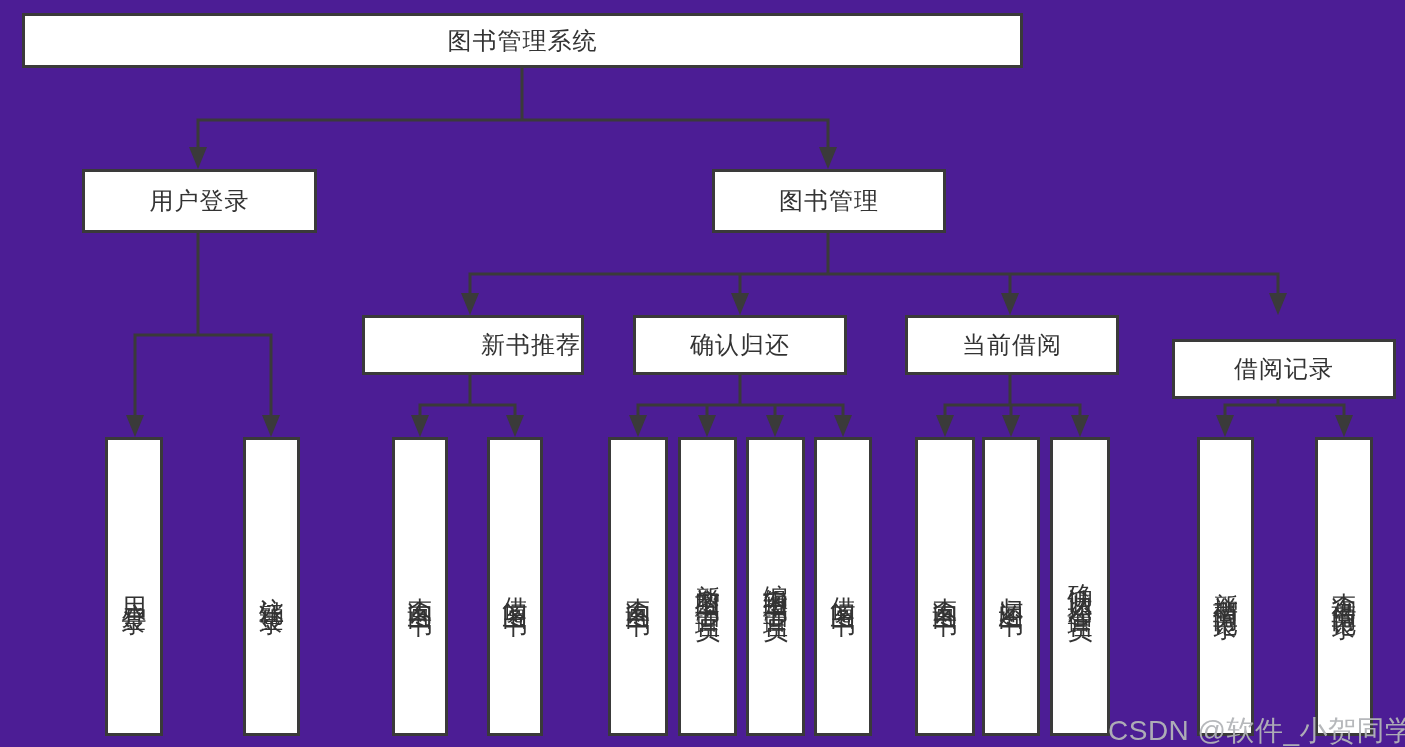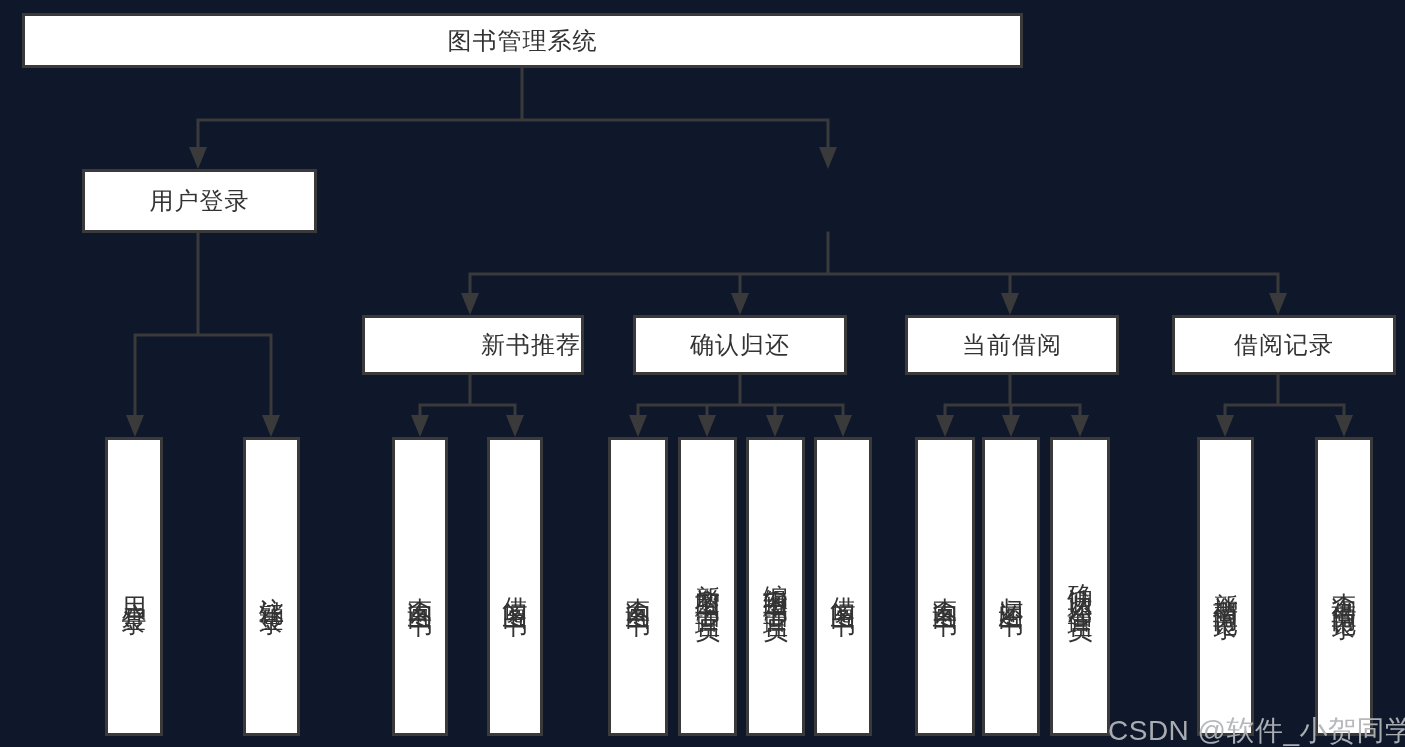--- a/index.html
+++ b/index.html
@@ -4,21 +4,21 @@
 <style>
   html, body {
     margin: 0;
     padding: 0;
     background: #ffffff;
   }
   #canvas {
     position: relative;
     width: 1405px;
     height: 747px;
-    background: #0f172a;
+    background: #4c1d95;
     overflow: hidden;
     font-family: "Liberation Sans", sans-serif;
     color: #333333;
   }
   #connector-layer {
     position: absolute;
     left: 0; top: 0;
     width: 1405px; height: 747px;
   }
   .node {
@@ -33,21 +33,21 @@
     letter-spacing: 1px;
     color: #333333;
   }
   .node-root   { left: 22px;   top: 13px;  width: 1001px; height: 55px; }
   .node-l2-a   { left: 82px;   top: 169px; width: 235px;  height: 64px; }
   .node-l2-b   { left: 712px;  top: 169px; width: 234px;  height: 64px; }
   .node-l3     { top: 315px; height: 60px; }
   .node-l3-0   { left: 362px;  width: 222px; justify-content: flex-end; }
   .node-l3-1   { left: 633px;  width: 214px; }
   .node-l3-2   { left: 905px;  width: 214px; }
-  .node-l3-3   { left: 1172px; width: 224px; }
+  .node-l3-3   { left: 1172px; width: 224px; margin-top: 24px; }
   .leaf {
     position: absolute;
     top: 437px;
     height: 299px;
     box-sizing: border-box;
     border: 3px solid #3a3a3a;
     background: #ffffff;
     display: flex;
     align-items: center;
     justify-content: center;
@@ -130,20 +130,23 @@
     </g>
   </svg>
 
   <div class="node node-root">
     <span>图书管理系统</span>
   </div>
 
   <div class="node node-l2-a">
     <span>用户登录</span>
   </div>
+  <div class="node node-l2-b">
+    <span>图书管理</span>
+  </div>
 
   <div class="node node-l3 node-l3-0">
     <span>新书推荐</span>
   </div>
   <div class="node node-l3 node-l3-1">
     <span>确认归还</span>
   </div>
   <div class="node node-l3 node-l3-2">
     <span>当前借阅</span>
   </div>

